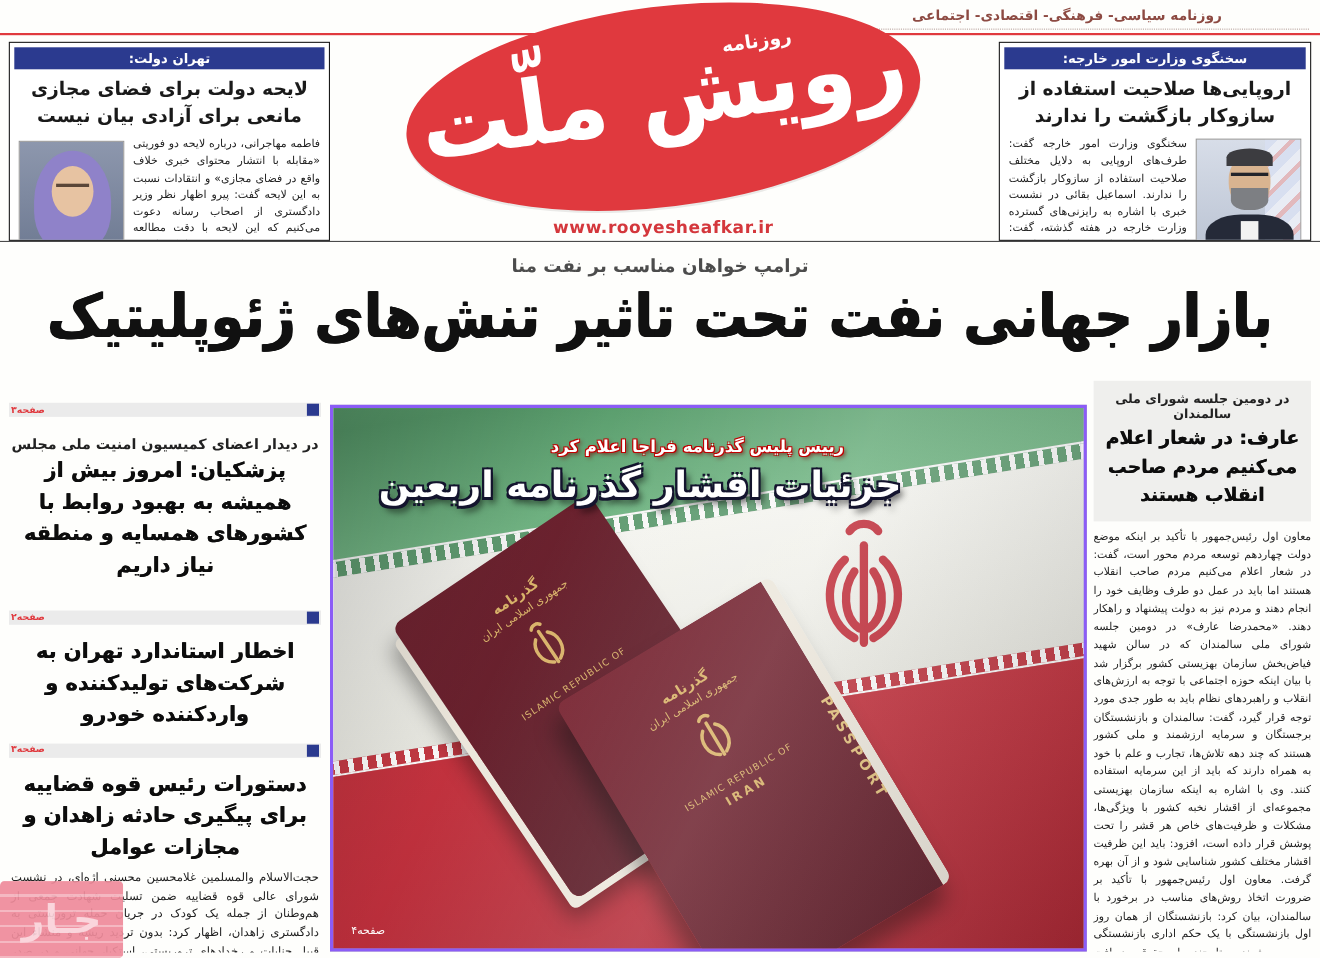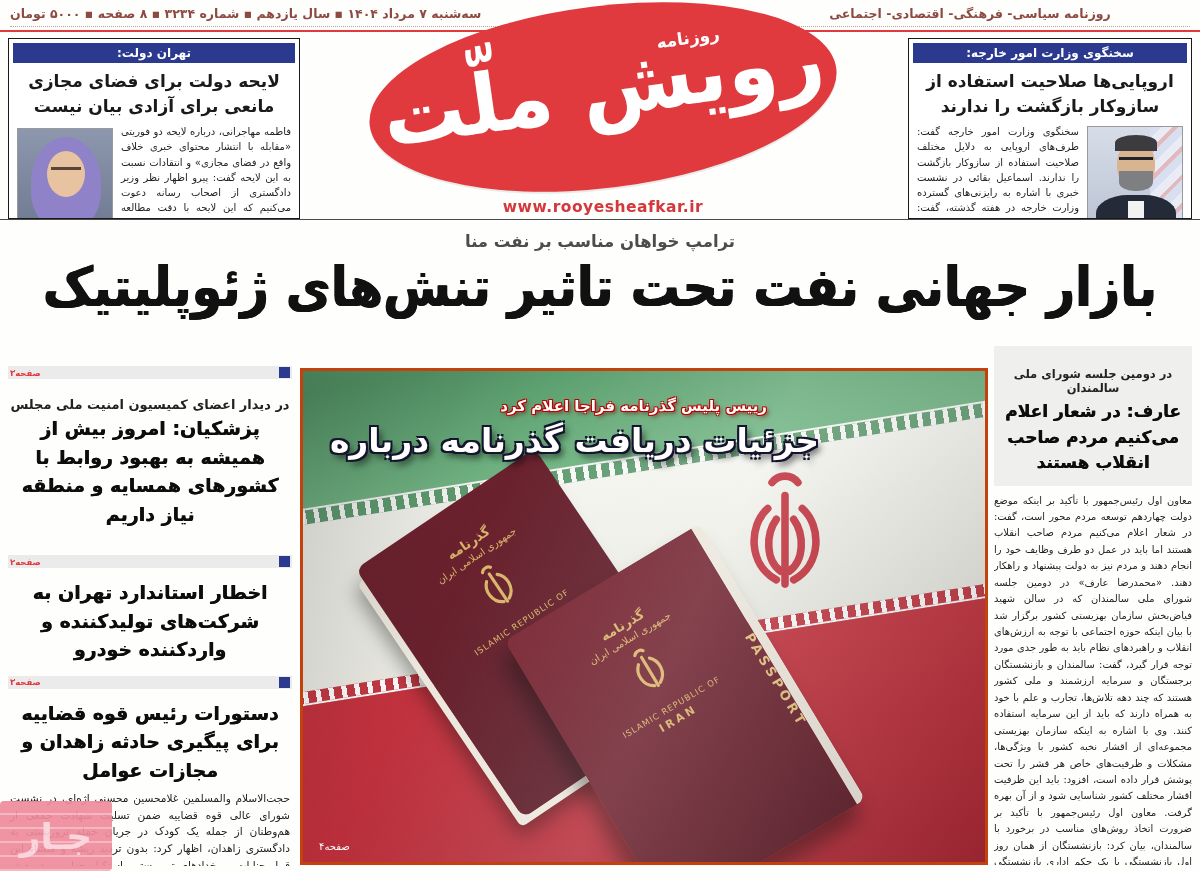--- a/index.html
+++ b/index.html
@@ -87,21 +87,21 @@
   .col-kicker { text-align:center; font-size:13px; font-weight:bold; color:#222; margin:18px 0 2px; }
   .col-headline { text-align:center; font-size:19px; font-weight:bold; line-height:1.5; color:#0d0d0d;
     text-shadow:.4px 0 0 #0d0d0d; }
   .col-headline.h1 { margin:2px 0 27px; }
   .col-headline.h2 { margin:10px 0 12px; }
   .col-headline.h3 { margin:10px 0 6px; }
   .col-body { font-size:10.6px; line-height:1.58; text-align:justify; color:#222; margin:4px 2px 8px; }
 
   
   .photo { position:absolute; left:300px; top:368px; width:688px; height:497px;
-    border:3px solid #c2410c; box-shadow:inset 0 0 0 2px #ffffff, inset 0 0 0 3px #23307f;
+    border:3px solid #8b5cf6; box-shadow:inset 0 0 0 2px #ffffff, inset 0 0 0 3px #23307f;
     overflow:hidden; background:#b8b8b2; }
   .flag-rot { position:absolute; left:-120px; top:-175px; width:1000px; height:900px;
     transform:rotate(-9deg); }
   .band-green { position:absolute; top:0; left:0; width:100%; height:255px;
     background:linear-gradient(180deg,#6cb07e 0%,#579a6a 55%,#72b584 100%); }
   .band-takbir1 { position:absolute; top:255px; left:0; width:100%; height:16px;
     background:#579a6a; border-top:2px solid #fff;
     background-image:repeating-linear-gradient(90deg,#fff 0 5px,transparent 5px 13px); opacity:.9; }
   .band-white { position:absolute; top:271px; left:0; width:100%; height:165px;
     background:linear-gradient(180deg,#f4f4ef,#e9e9e2); }
@@ -130,42 +130,41 @@
   .photo-kicker { position:absolute; top:26px; right:218px; color:#fff; font-size:15px; font-weight:bold;
     text-shadow:1px 1px 0 #c00000,-1px -1px 0 #c00000,1px -1px 0 #c00000,-1px 1px 0 #c00000,2px 2px 4px rgba(120,0,0,.8); }
   .photo-title { position:absolute; top:50px; right:166px; color:#fff; font-size:33px; font-weight:bold;
     letter-spacing:-.5px;
     text-shadow:2px 2px 0 #14142e,-2px -2px 0 #14142e,2px -2px 0 #14142e,-2px 2px 0 #14142e,4px 5px 7px rgba(0,0,0,.65); }
   .photo-ref { position:absolute; left:16px; bottom:10px; color:#fff; font-size:10px; }
 
   
   .right-col { position:absolute; right:8px; top:346px; width:198px; height:519px; overflow:hidden; }
   .right-head-box { background:#efefed; padding:9px 6px 10px; text-align:center; }
-  .right-kicker { font-size:11.5px; font-weight:bold; color:#222;margin-top:12px; }
+  .right-kicker { font-size:11.5px; font-weight:bold; color:#222; }
   .right-headline { font-size:17px; font-weight:bold; line-height:1.5; margin-top:4px; color:#0d0d0d;
     text-shadow:.4px 0 0 #0d0d0d; }
   .right-body-wrap { position:relative; }
   .right-body { font-size:9.9px; line-height:1.66; text-align:justify; color:#222; margin-top:7px; }
 
   
   .watermark { position:absolute; left:0; bottom:0; width:112px; height:70px; z-index:9;
     background:#ef8b9b; opacity:.92; border-radius:4px 4px 4px 0;
     background-image:repeating-linear-gradient(180deg,rgba(255,255,255,0) 0 12px,rgba(255,255,255,.35) 12px 14px); }
   .watermark::after { content:""; position:absolute; left:18px; bottom:-14px;
     border-right:26px solid #ef8b9b; border-bottom:14px solid transparent; }
   .watermark-text { position:absolute; inset:0; display:flex; align-items:center; justify-content:center;
     color:#fad2da; font-size:36px; font-weight:bold; letter-spacing:-2px;border-radius:18px; }
 </style>
 </head>
 <body>
 
 <div id="page">
 
   <div class="topbar-side topbar-type">روزنامه سیاسی- فرهنگی- اقتصادی- اجتماعی</div>
-  <div class="topbar-side topbar-date">سه‌شنبه ۷ مرداد ۱۴۰۴ ▪ سال یازدهم ▪ شماره ۳۲۳۴ ▪ ۸ صفحه ▪ ۵۰۰۰ تومان</div>
   <div class="top-red-rule"></div>
   <div class="header-rule"></div>
 
   <div class="masthead">
     <div class="masthead-oval"></div>
     <div class="masthead-label">روزنامه</div>
     <div class="masthead-title">رویش ملّت</div>
     <div class="masthead-site">www.rooyesheafkar.ir</div>
   </div>
 
@@ -267,21 +266,21 @@
           <path d="M34 34 C16 50 16 86 42 100"></path>
             <path d="M66 34 C84 50 84 86 58 100"></path>
         </g>
       </svg>
       <div class="pp-l3">ISLAMIC REPUBLIC OF</div>
       <div class="pp-l4">IRAN</div>
       <div class="pp-side">PASSPORT</div>
     </div>
     <div class="photo-shade"></div>
     <div class="photo-kicker">رییس پلیس گذرنامه فراجا اعلام کرد</div>
-    <div class="photo-title">جزئیات دریافت گذرنامه درباره</div>
+    <div class="photo-title">جزئیات اقشار گذرنامه اربعین</div>
     <div class="photo-ref">صفحه۴</div>
   </div>
 
   <div class="right-col">
     <div class="right-head-box">
       <div class="right-kicker">در دومین جلسه شورای ملی سالمندان</div>
       <div class="right-headline">عارف: در شعار اعلام می‌کنیم مردم صاحب انقلاب هستند</div>
     </div>
     <div class="right-body-wrap">
       <p class="right-body">معاون اول رئیس‌جمهور با تأکید بر اینکه موضع دولت چهاردهم توسعه مردم محور است، گفت: در شعار اعلام می‌کنیم مردم صاحب انقلاب هستند اما باید در عمل دو طرف وظایف خود را انجام دهند و مردم نیز به دولت پیشنهاد و راهکار دهند. «محمدرضا عارف» در دومین جلسه شورای ملی سالمندان که در سالن شهید فیاض‌بخش سازمان بهزیستی کشور برگزار شد با بیان اینکه حوزه اجتماعی با توجه به ارزش‌های انقلاب و راهبردهای نظام باید به طور جدی مورد توجه قرار گیرد، گفت: سالمندان و بازنشستگان برجستگان و سرمایه ارزشمند و ملی کشور هستند که چند دهه تلاش‌ها، تجارب و علم با خود به همراه دارند که باید از این سرمایه استفاده کنند. وی با اشاره به اینکه سازمان بهزیستی مجموعه‌ای از اقشار نخبه کشور با ویژگی‌ها، مشکلات و ظرفیت‌های خاص هر قشر را تحت پوشش قرار داده است، افزود: باید این ظرفیت اقشار مختلف کشور شناسایی شود و از آن بهره گرفت. معاون اول رئیس‌جمهور با تأکید بر ضرورت اتخاذ روش‌های مناسب در برخورد با سالمندان، بیان کرد: بازنشستگان از همان روز اول بازنشستگی با یک حکم اداری بازنشستگی روبرو می‌شوند و تا چند ماه حقوقی دریافت نمی‌کنند و سپس دریافتی آنها نیز به یک سوم کاهش می‌یابد که با افزایش هزینه‌ها و افت شدید در پرداخت‌ها تا قبل از بازنشستگی مورد احترام ویژه بودند.</p>

